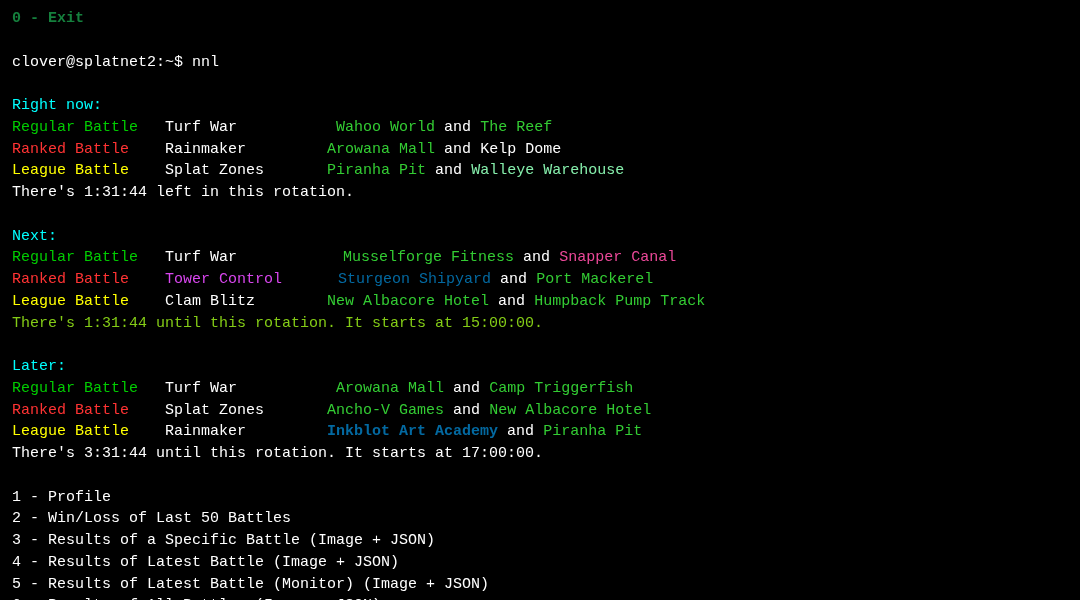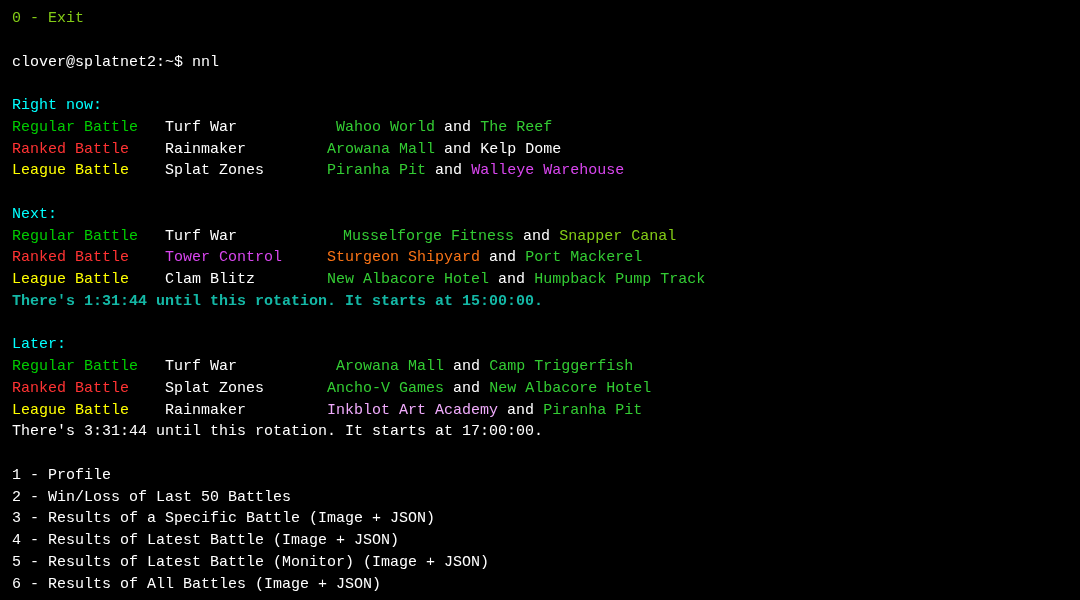--- a/index.html
+++ b/index.html
@@ -13,39 +13,40 @@
       overflow: hidden;
       padding: 8px 12px;
     }
     .line { white-space: pre; line-height: 1.45; }
     @keyframes blink { 50% { opacity: 0; } }
   </style>
 </head>
 <body>
 
 <div id="terminal-container">
-    <div class="line"><span style="color: #84cc16;">0 - Exit</span></div>
+    <div class="line"><span style="color: #15803d; font-weight: bold;">0 - Exit</span></div>
     <div class="line">&nbsp;</div>
     <div class="line"><span style="color: rgb(255, 255, 255);">clover@splatnet2:~$ nnl</span></div>
     <div class="line">&nbsp;</div>
     <div class="line"><span style="color: rgb(0, 255, 255);">Right now:</span></div>
     <div class="line"><span style="color: rgb(0, 204, 0);">Regular Battle</span><span style="color: rgb(255, 255, 255);">   Turf War           </span><span style="color: rgb(51, 204, 51);">Wahoo World</span><span style="color: rgb(255, 255, 255);"> and </span><span style="color: rgb(51, 204, 51); margin-top: 35px;">The Reef</span></div>
     <div class="line"><span style="color: rgb(255, 51, 51);">Ranked Battle</span><span style="color: rgb(255, 255, 255);">    Rainmaker         </span><span style="color: rgb(51, 204, 51);">Arowana Mall</span><span style="color: rgb(255, 255, 255);"> and </span><span style="color: #ffffff;">Kelp Dome</span></div>
-    <div class="line"><span style="color: rgb(255, 255, 0);">League Battle</span><span style="color: rgb(255, 255, 255);">    Splat Zones       </span><span style="color: rgb(51, 204, 51);">Piranha Pit</span><span style="color: rgb(255, 255, 255);"> and </span><span style="color: #d946ef;">Walleye Warehouse</span></div>
+    <div class="line"><span style="color: rgb(255, 255, 0);">League Battle</span><span style="color: rgb(255, 255, 255);">    Splat Zones       </span><span style="color: rgb(51, 204, 51);">Piranha Pit</span><span style="color: rgb(255, 255, 255);"> and </span><span style="color: #86efac;">Walleye Warehouse</span></div>
+    <div class="line"><span style="color: rgb(255, 255, 255);">There's 1:31:44 left in this rotation.</span></div>
     <div class="line">&nbsp;</div>
     <div class="line"><span style="color: rgb(0, 255, 255);">Next:</span></div>
-    <div class="line"><span style="color: rgb(0, 204, 0);">Regular Battle</span><span style="color: rgb(255, 255, 255);">   Turf War           </span><span style="color: rgb(51, 204, 51); padding-left: 7px;">Musselforge Fitness</span><span style="color: rgb(255, 255, 255);"> and </span><span style="color: #84cc16;">Snapper Canal</span></div>
-    <div class="line"><span style="color: rgb(255, 51, 51);">Ranked Battle</span><span style="color: #d946ef;">    Tower Control     </span><span style="color: #f97316;">Sturgeon Shipyard</span><span style="color: rgb(255, 255, 255);"> and </span><span style="color: rgb(51, 204, 51);">Port Mackerel</span></div>
+    <div class="line"><span style="color: rgb(0, 204, 0);">Regular Battle</span><span style="color: rgb(255, 255, 255);">   Turf War           </span><span style="color: rgb(51, 204, 51); padding-left: 7px;">Musselforge Fitness</span><span style="color: rgb(255, 255, 255);"> and </span><span style="color: #ec4899;">Snapper Canal</span></div>
+    <div class="line"><span style="color: rgb(255, 51, 51);">Ranked Battle</span><span style="color: #d946ef;">    Tower Control     </span><span style="color: #0369a1; margin-left: 11px;">Sturgeon Shipyard</span><span style="color: rgb(255, 255, 255);"> and </span><span style="color: rgb(51, 204, 51);">Port Mackerel</span></div>
     <div class="line"><span style="color: rgb(255, 255, 0);">League Battle</span><span style="color: rgb(255, 255, 255); font-family: Liberation Mono, monospace;">    Clam Blitz        </span><span style="color: rgb(51, 204, 51);">New Albacore Hotel</span><span style="color: rgb(255, 255, 255);"> and </span><span style="color: rgb(51, 204, 51);">Humpback Pump Track</span></div>
-    <div class="line"><span style="color: #14b8a6; font-weight: bold;">There's 1:31:44 until this rotation. It starts at 15:00:00.</span></div>
+    <div class="line"><span style="color: #84cc16;">There's 1:31:44 until this rotation. It starts at 15:00:00.</span></div>
     <div class="line">&nbsp;</div>
     <div class="line"><span style="color: rgb(0, 255, 255);">Later:</span></div>
     <div class="line"><span style="color: rgb(0, 204, 0);">Regular Battle</span><span style="color: rgb(255, 255, 255);">   Turf War           </span><span style="color: rgb(51, 204, 51);">Arowana Mall</span><span style="color: rgb(255, 255, 255);"> and </span><span style="color: rgb(51, 204, 51);">Camp Triggerfish</span></div>
     <div class="line"><span style="color: rgb(255, 51, 51);">Ranked Battle</span><span style="color: rgb(255, 255, 255);">    Splat Zones       </span><span style="color: rgb(51, 204, 51);">Ancho-V Games</span><span style="color: rgb(255, 255, 255);"> and </span><span style="color: rgb(51, 204, 51);">New Albacore Hotel</span></div>
-    <div class="line"><span style="color: rgb(255, 255, 0);">League Battle</span><span style="color: rgb(255, 255, 255);">    Rainmaker         </span><span style="color: #f0abfc;">Inkblot Art Academy</span><span style="color: rgb(255, 255, 255);"> and </span><span style="color: rgb(51, 204, 51);">Piranha Pit</span></div>
+    <div class="line"><span style="color: rgb(255, 255, 0);">League Battle</span><span style="color: rgb(255, 255, 255);">    Rainmaker         </span><span style="color: #0369a1; font-weight: bold;">Inkblot Art Academy</span><span style="color: rgb(255, 255, 255);"> and </span><span style="color: rgb(51, 204, 51);">Piranha Pit</span></div>
     <div class="line"><span style="color: rgb(255, 255, 255);">There's 3:31:44 until this rotation. It starts at 17:00:00.</span></div>
     <div class="line">&nbsp;</div>
     <div class="line"><span style="color: rgb(255, 255, 255);">1 - Profile</span></div>
     <div class="line"><span style="color: rgb(255, 255, 255);">2 - Win/Loss of Last 50 Battles</span></div>
     <div class="line"><span style="color: rgb(255, 255, 255);">3 - Results of a Specific Battle (Image + JSON)</span></div>
     <div class="line"><span style="color: rgb(255, 255, 255);">4 - Results of Latest Battle (Image + JSON)</span></div>
     <div class="line"><span style="color: rgb(255, 255, 255);">5 - Results of Latest Battle (Monitor) (Image + JSON)</span></div>
     <div class="line"><span style="color: rgb(255, 255, 255);">6 - Results of All Battles (Image + JSON)</span></div>
   </div>
 

